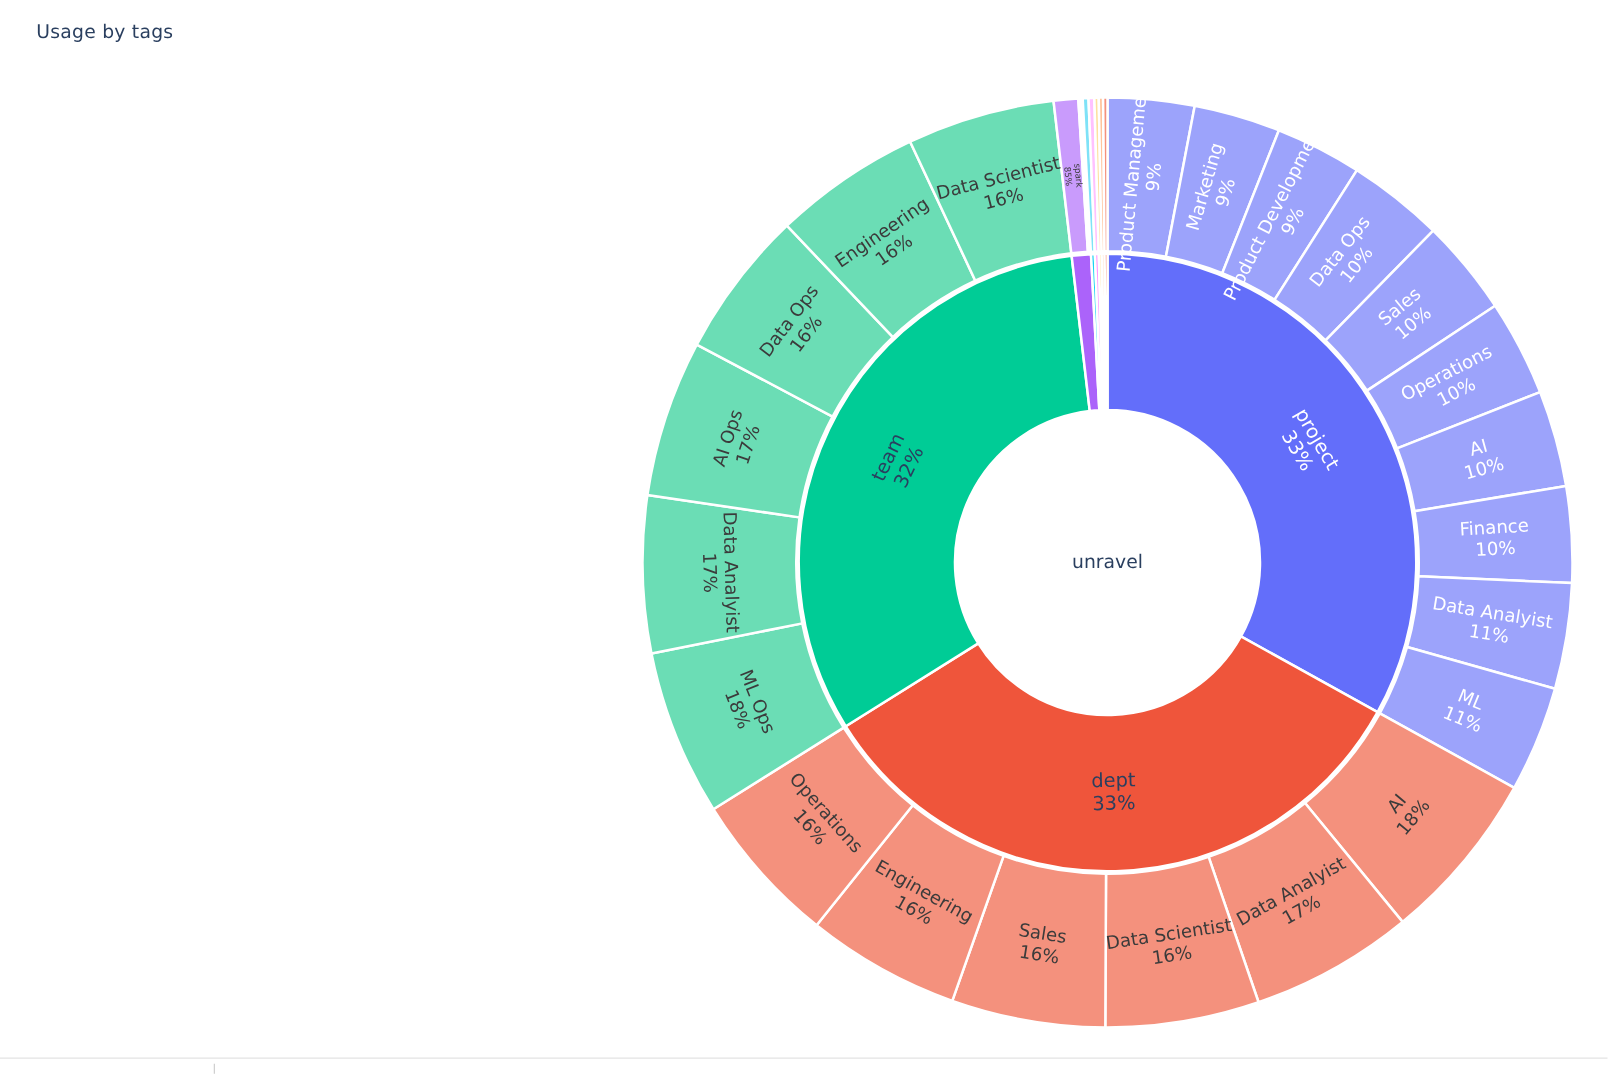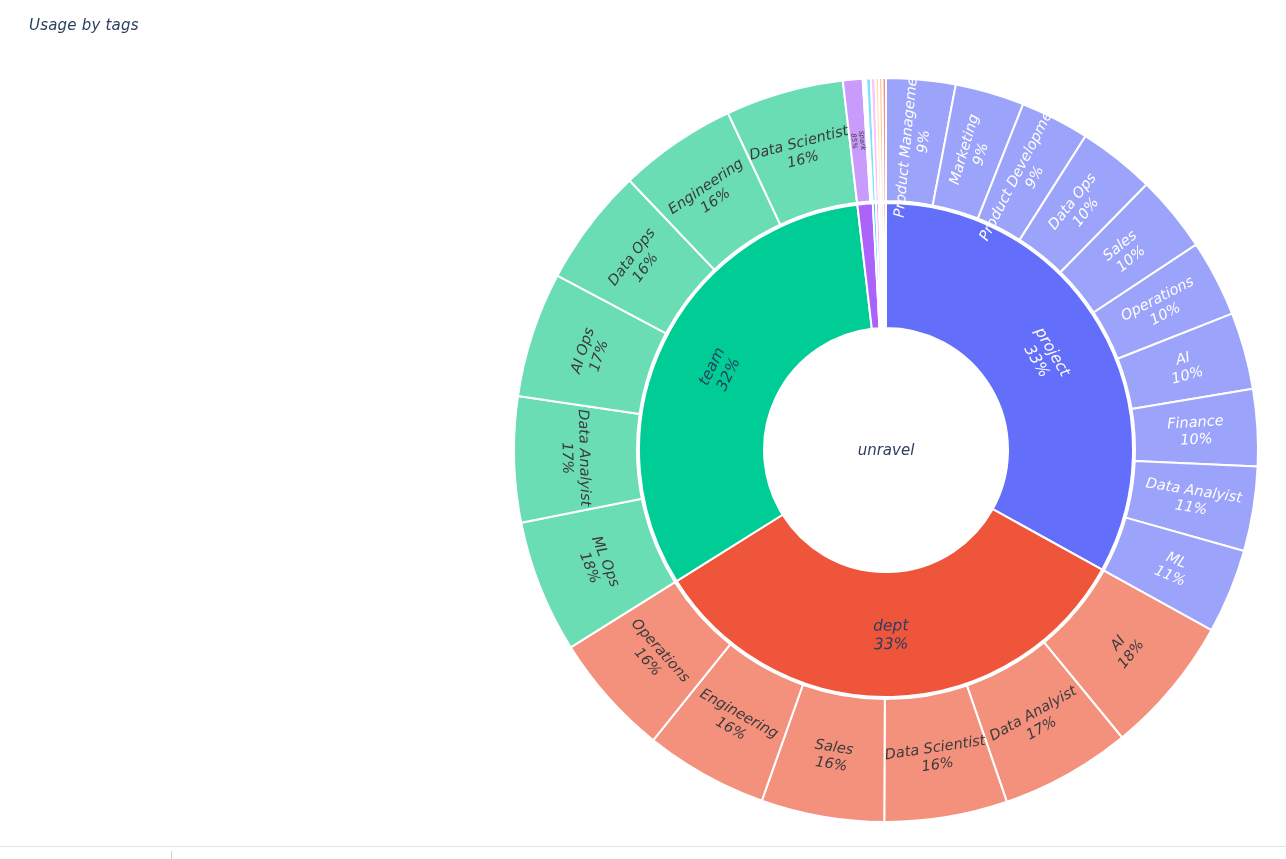--- a/index.html
+++ b/index.html
@@ -12,21 +12,20 @@
     height: 859px;
     font-family: "DejaVu Sans", "Liberation Sans", sans-serif;
     overflow: hidden;
     position: relative;
   }
   #chart-root {
     position: absolute;
     left: 0; top: 0;
     width: 1286px;
     height: 842px;
-    font-style: italic;
   }
   #chart-title {
     position: absolute;
     left: 29px;
     top: 16px;
     font-size: 15px;
     color: #2a3f5f;
     font-family: "DejaVu Sans", "Liberation Sans", sans-serif;
     letter-spacing: 0.2px;
     white-space: nowrap;

